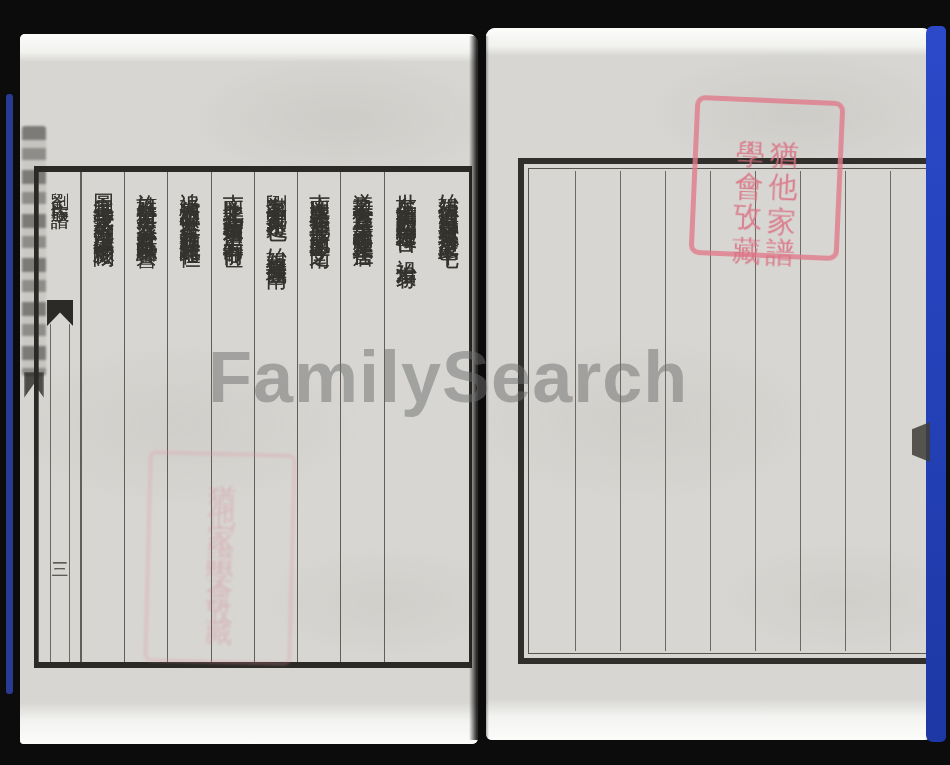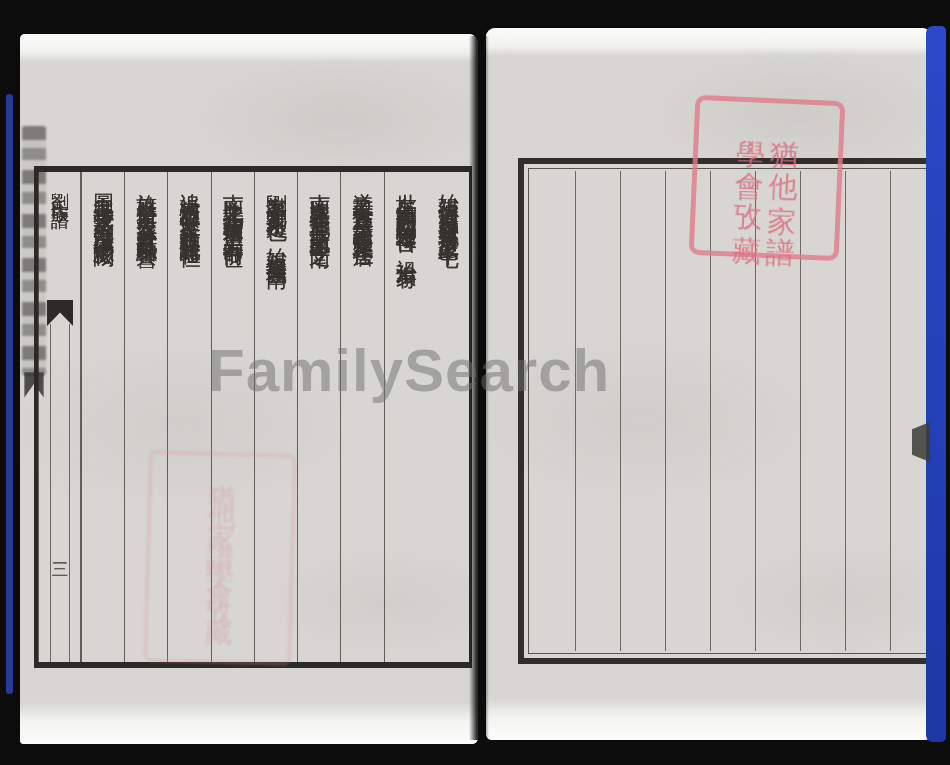--- a/index.html
+++ b/index.html
@@ -65,21 +65,21 @@
   .seal-faint{left:146px;top:452px;width:148px;height:212px;transform:rotate(1.5deg);
     border:4px solid rgba(226,140,155,.9);border-radius:8px;
     filter:blur(.8px);opacity:.26;z-index:5;}
   .seal-faint .seal-text{
     writing-mode:vertical-rl;text-orientation:upright;
     font-size:28px;line-height:62px;letter-spacing:19px;
     color:#d5697f;padding-top:6px;height:198px;}
   
   .watermark{position:absolute;left:208px;top:336px;z-index:6;
     font-family:"Liberation Sans","DejaVu Sans",sans-serif;
-    font-size:60px;font-weight:600;letter-spacing:1px;
+    font-size:72px;font-weight:600;letter-spacing:1px;
     color:#6f6f6f;opacity:.5;user-select:none;}
   
   .gutter-shadow{position:absolute;left:469px;top:36px;width:20px;height:704px;z-index:4;
     background:linear-gradient(to right,rgba(10,10,10,0) 0,rgba(12,12,12,.85) 38%,rgba(12,12,12,.9) 58%,rgba(10,10,10,0) 100%);}
   .cover-blue-right{position:absolute;left:926px;top:26px;width:20px;height:716px;z-index:2;
     background:linear-gradient(to bottom,#2b49c9,#2340b6 55%,#1d37a4);border-radius:7px 5px 5px 7px;}
   .cover-blue-left{position:absolute;left:6px;top:94px;width:7px;height:600px;z-index:2;
     background:#2c3fa2;border-radius:3px;opacity:.9;}
   .prev-page-sliver{position:absolute;left:22px;top:126px;width:24px;height:250px;z-index:2;
     background:repeating-linear-gradient(to bottom,rgba(43,42,38,.75) 0 14px,rgba(43,42,38,.15) 14px 22px,rgba(43,42,38,.6) 22px 34px,rgba(43,42,38,.1) 34px 44px);

